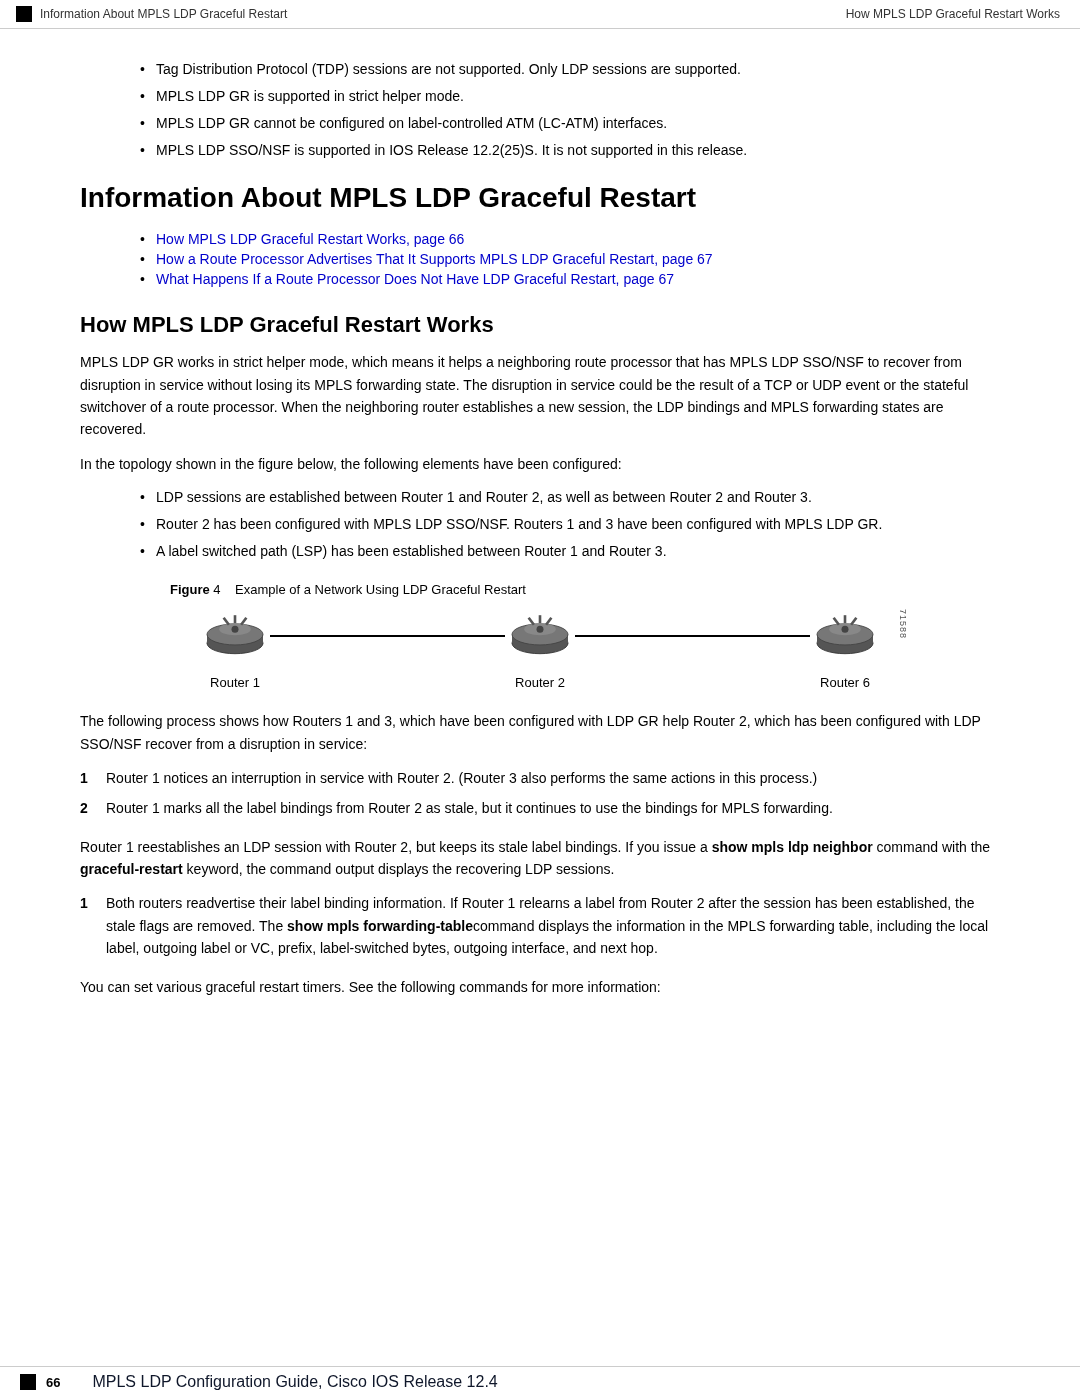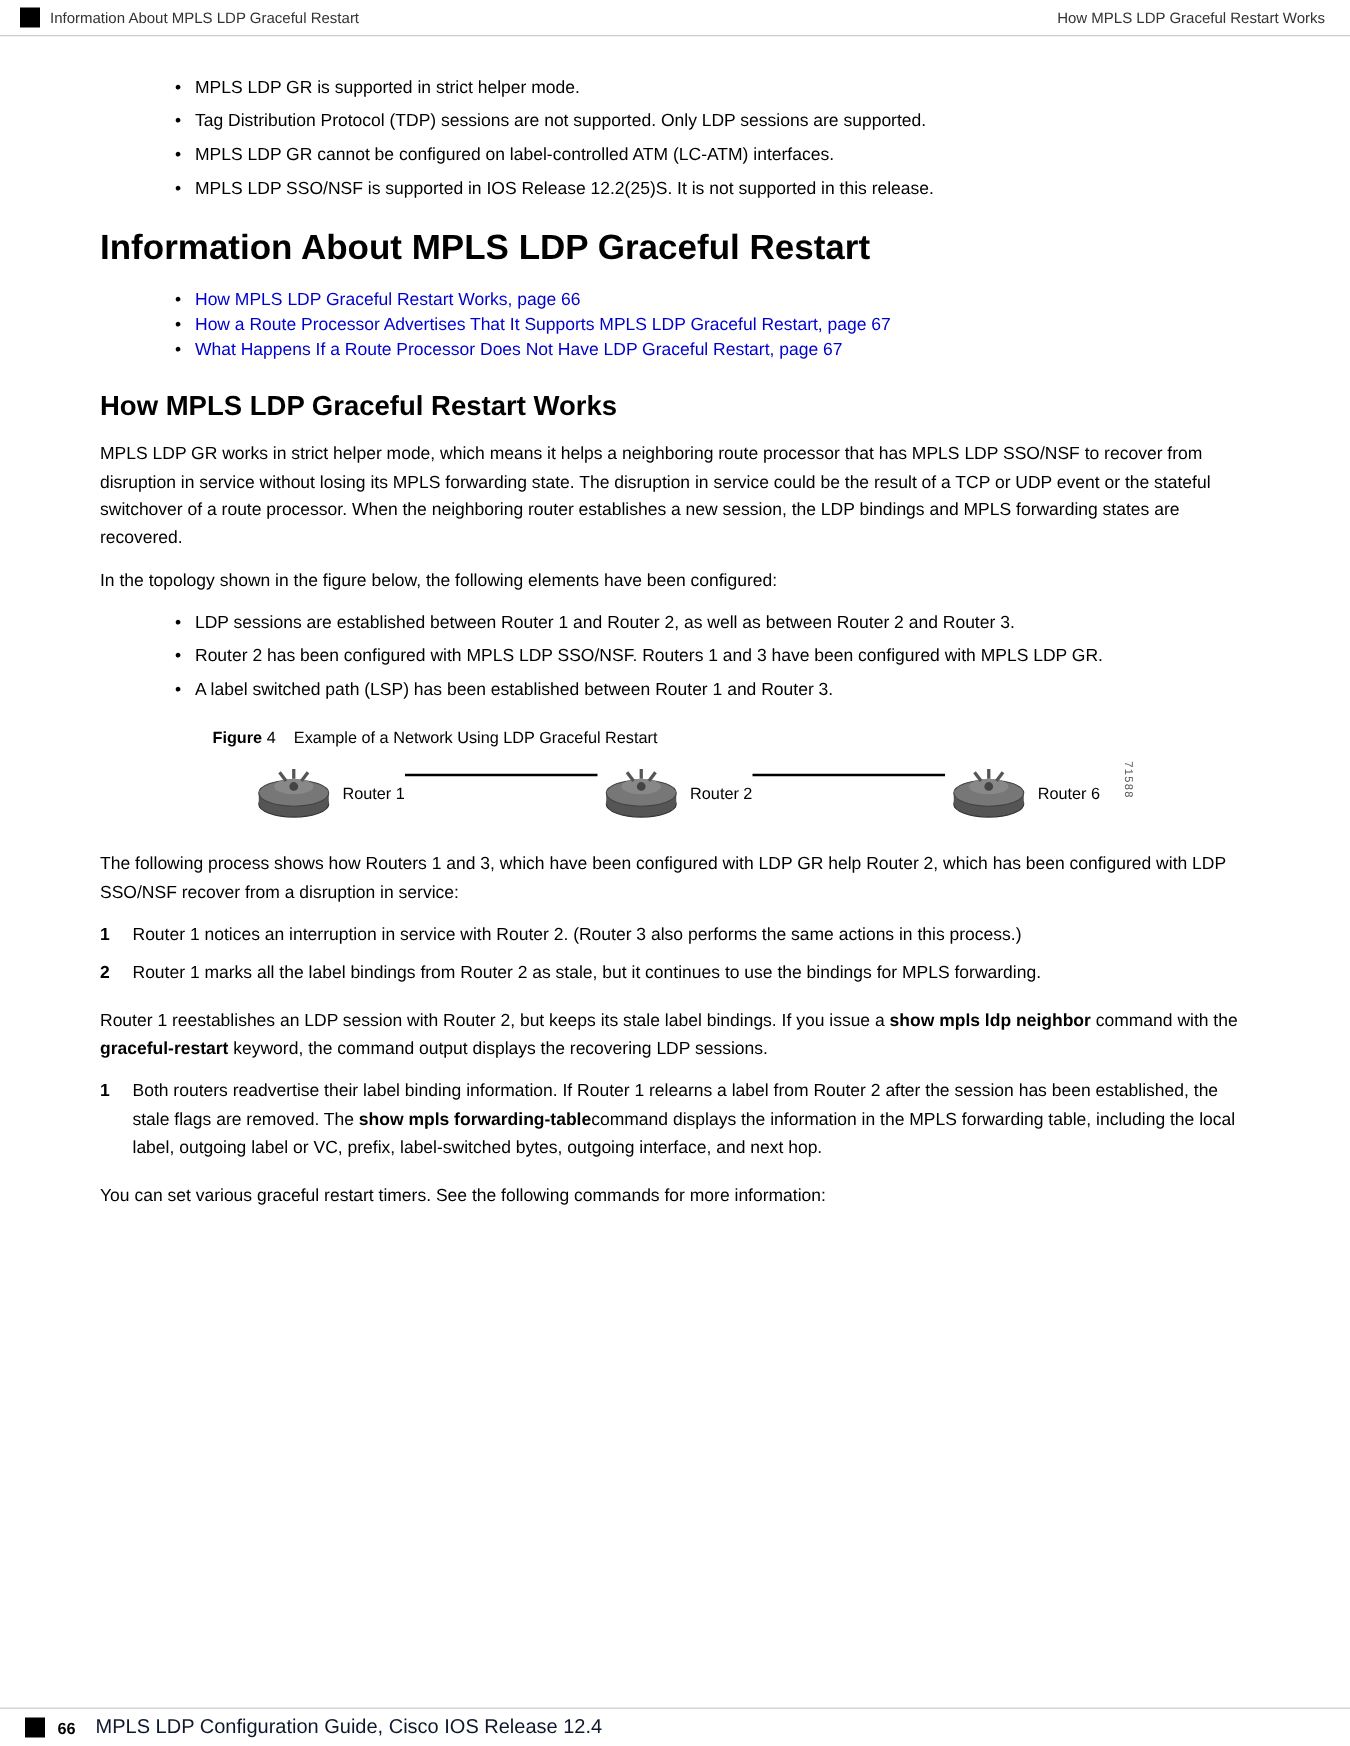--- a/index.html
+++ b/index.html
@@ -139,23 +139,23 @@
       font-weight: bold;
       margin-bottom: 12px;
       text-align: left;
       margin-left: 90px;
     }
     .figure-caption span {
       font-weight: normal;
     }
     .router-item {
       display: flex;
-      flex-direction: row;
+      flex-direction: column;
       align-items: center;
-      gap: 4px;
+      gap: 16px;
     }
     .router-icon {
       width: 70px;
       height: 50px;
     }
     .router-label {
       font-size: 13px;
       color: #000;
     }
     .connector-line {
@@ -181,21 +181,21 @@
     .footer-black-rect {
       width: 16px;
       height: 16px;
       background: #000;
       display: inline-block;
       margin-right: 10px;
     }
     .footer-page-num {
       font-size: 13px;
       font-weight: bold;
-      margin-right: 16px;
+      margin-right: 32px;
     }
     .footer-text {
       font-size: 16px;
       color: #0f172a;
     }
 
     .bold { font-weight: bold; }
   </style>
 </head>
 <body>
@@ -204,22 +204,22 @@
   <div class="header-left">
     <span class="header-black-rect"></span>
     <span>Information About MPLS LDP Graceful Restart</span>
   </div>
   <div class="header-right">How MPLS LDP Graceful Restart Works</div>
 </div>
 
 <div class="page-content">
 
   <ul class="bullet-list">
+    <li>Tag Distribution Protocol (TDP) sessions are not supported. Only LDP sessions are supported.</li>
     <li>MPLS LDP GR is supported in strict helper mode.</li>
-    <li>Tag Distribution Protocol (TDP) sessions are not supported. Only LDP sessions are supported.</li>
     <li>MPLS LDP GR cannot be configured on label-controlled ATM (LC-ATM) interfaces.</li>
     <li>MPLS LDP SSO/NSF is supported in IOS Release 12.2(25)S. It is not supported in this release.</li>
   </ul>
 
   <h1 class="section-title">Information About MPLS LDP Graceful Restart</h1>
 
   <ul class="links-list">
     <li><a href="#">How MPLS LDP Graceful Restart Works,  page 66</a></li>
     <li><a href="#">How a Route Processor Advertises That It Supports MPLS LDP Graceful Restart,  page 67</a></li>
     <li><a href="#">What Happens If a Route Processor Does Not Have LDP Graceful Restart,  page 67</a></li>

